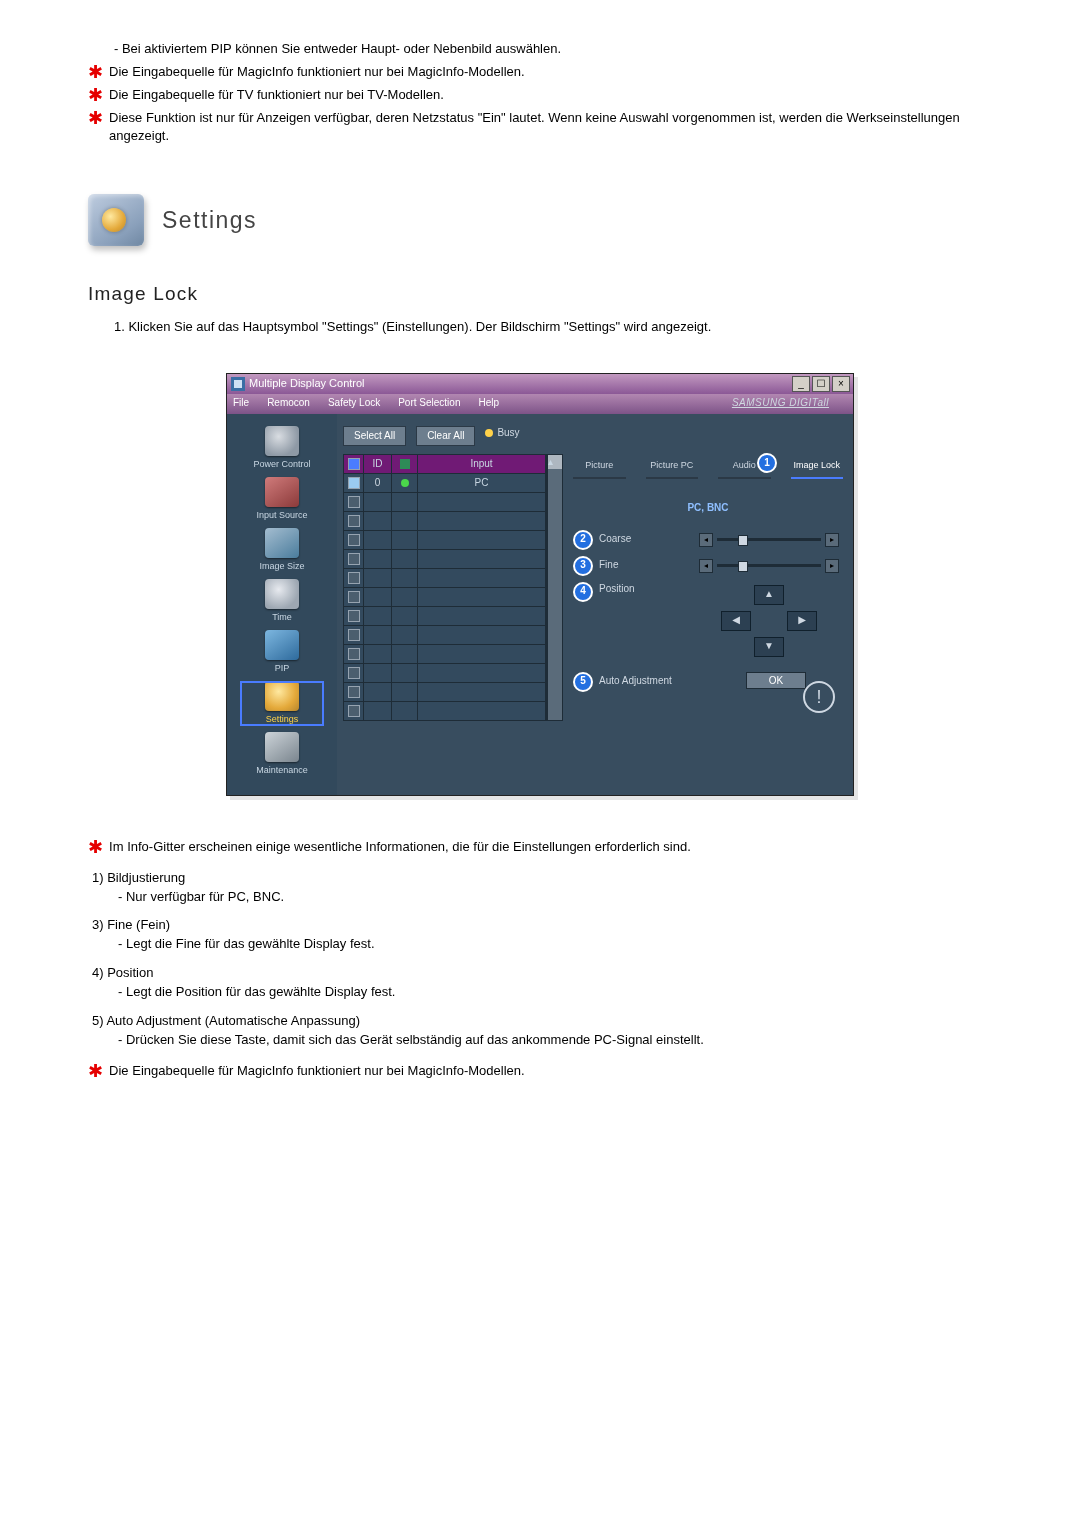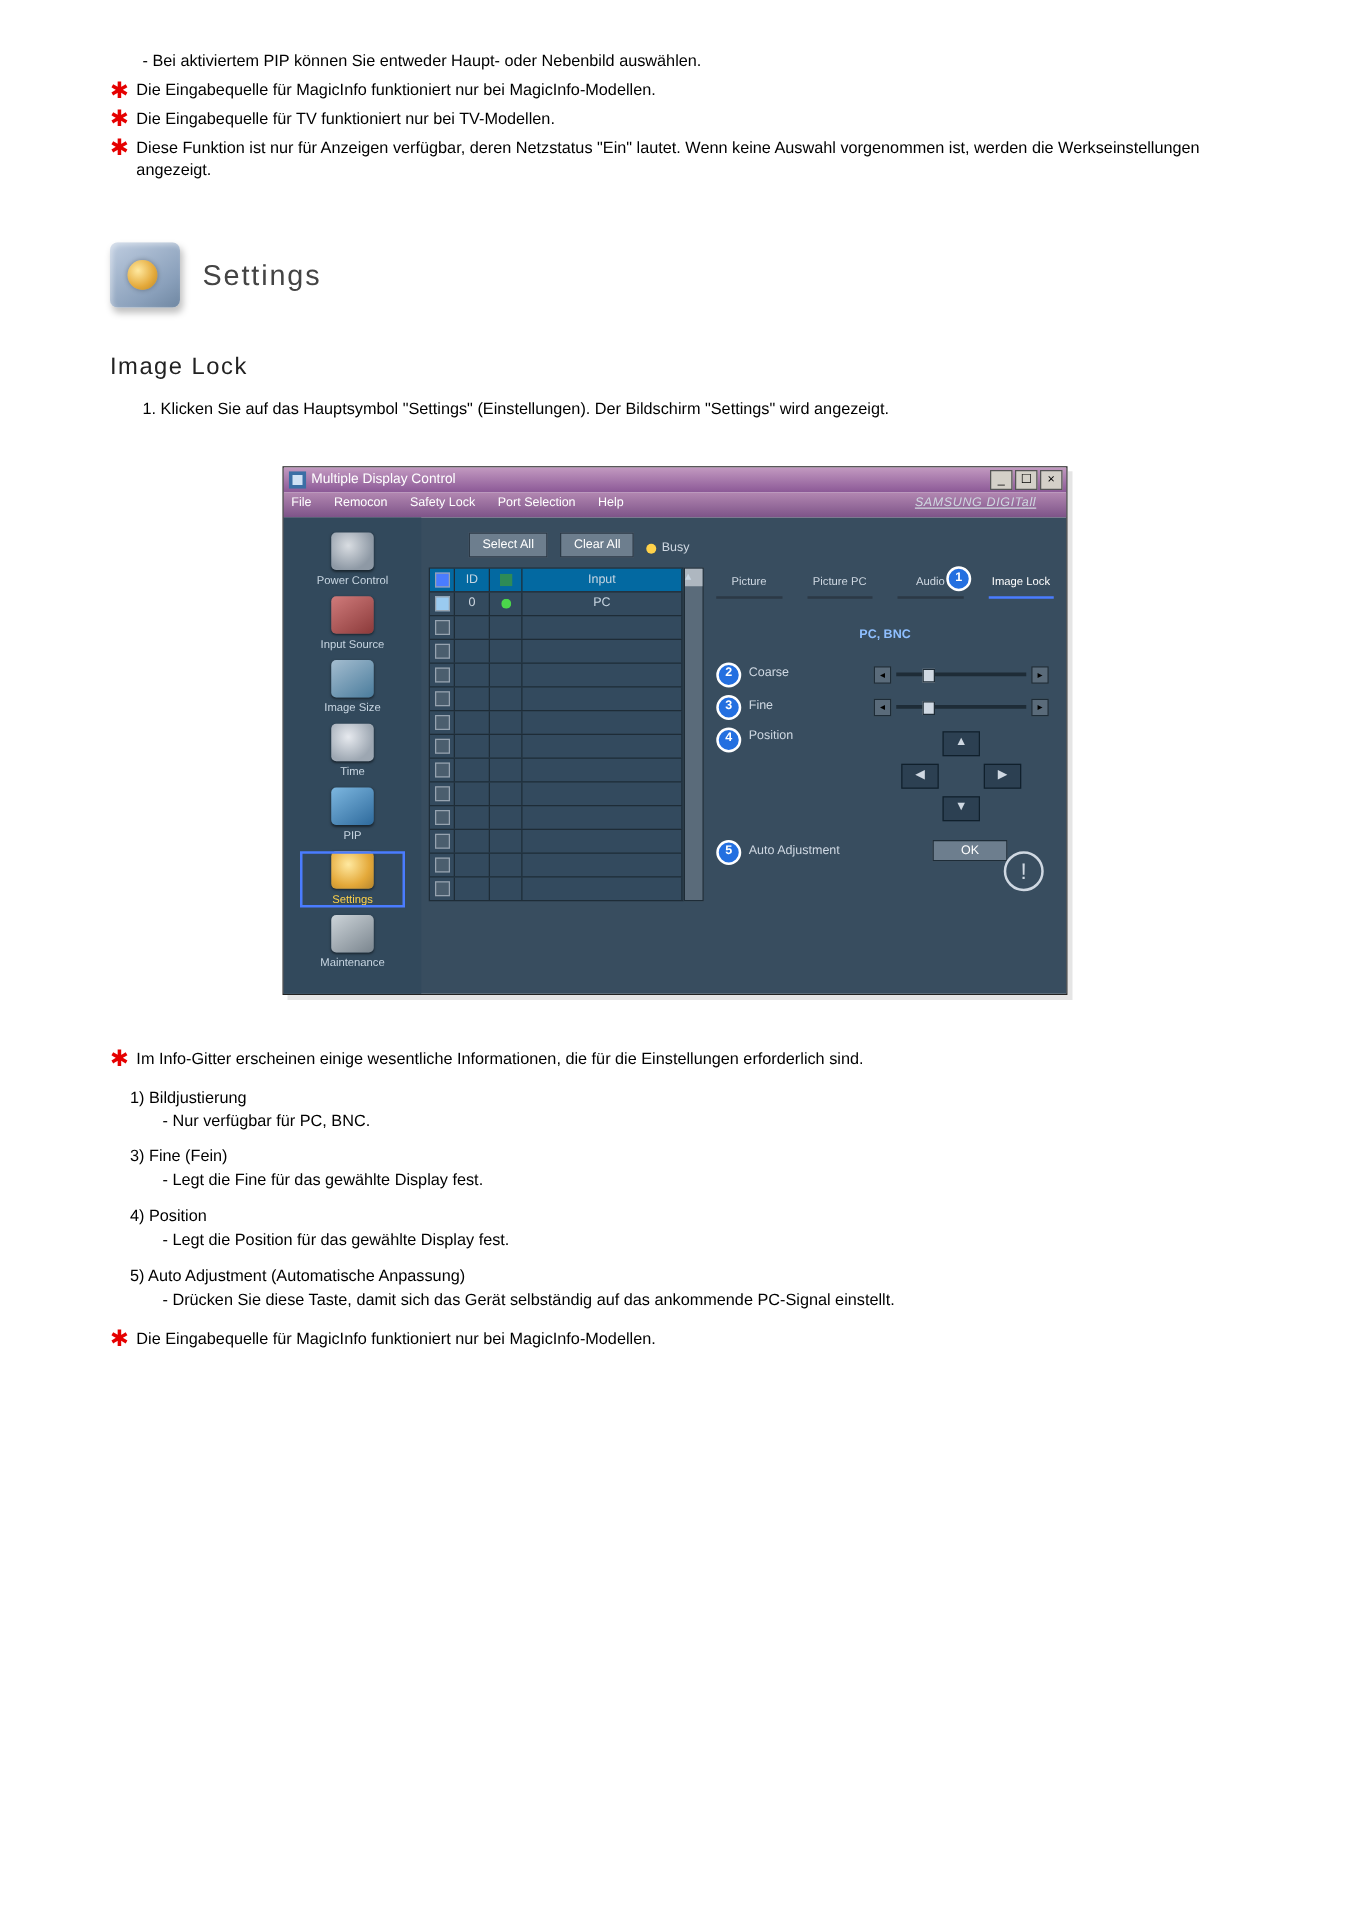--- a/index.html
+++ b/index.html
@@ -86,27 +86,27 @@
     color:#c8d6e2;
   }
   
   .mdc-side{width:110px;padding:12px 0;background:#32495c;display:flex;flex-direction:column;align-items:center;}
   .side-item{width:84px;text-align:center;margin-bottom:6px;font-size:9px;}
   .side-ico{width:34px;height:30px;margin:0 auto 2px;border-radius:4px;background:radial-gradient(circle at 40% 35%,#d9dde2,#8e99a5 70%);box-shadow:0 1px 2px rgba(0,0,0,.5);}
   .side-item.sel{outline:2px solid #4a7cff;outline-offset:-2px;}
   .side-item.sel .lbl{color:#ffd24a;}
   
   .mdc-main{flex:1;padding:12px 10px 10px 6px;}
-  .toolbar{display:flex;align-items:flex-end;margin-bottom:8px;margin-left:32px;}
+  .toolbar{display:flex;align-items:flex-start;margin-bottom:8px;}
   .tbtn{background:#6d7e8e;border:1px solid #2b3946;color:#fff;padding:2px 10px;margin-right:10px;font-size:10px;}
   .busy{display:flex;align-items:center;color:#cfd8e2;}
   .busy .dot{width:8px;height:8px;border-radius:50%;background:#ffd24a;margin-right:4px;}
   .grid-wrap{display:flex;}
   .grid{border:1px solid #1e2c37;}
-  .grid-head{display:flex;background:#0369a1;}
+  .grid-head{display:flex;background:#701a75;}
   .gc{box-sizing:border-box;border-right:1px solid #1e2c37;height:18px;display:flex;align-items:center;justify-content:center;}
   .gc.chk{width:20px;}
   .gc.id{width:28px;}
   .gc.st{width:26px;}
   .gc.inp{width:128px;}
   .grid-row{display:flex;border-top:1px solid #1e2c37;background:#334a5e;}
   .chkbox{width:10px;height:10px;border:1px solid #96a3b0;background:#4b5e6e;}
   .grid-row .gc.id{color:#cfd8e2;}
   .scroll{width:14px;background:#5a6b7a;border:1px solid #1e2c37;display:flex;flex-direction:column;}
   .scroll .thumb{background:#aeb7c0;}
@@ -122,21 +122,21 @@
   .sbtn{width:12px;height:12px;border:1px solid #1e2c37;background:#5a6b7a;color:#000;font-size:8px;display:flex;align-items:center;justify-content:center;margin:0 4px;}
   .strack{flex:1;height:3px;background:#1e2c37;position:relative;}
   .strack .sthumb{position:absolute;left:20%;top:-3px;width:8px;height:9px;background:#cfd8e2;border:1px solid #1e2c37;}
   .pos-pad{flex:1;display:flex;flex-direction:column;align-items:center;}
   .pos-pad .hrow{display:flex;align-items:center;margin:3px 0;}
   .pos-btn{width:28px;height:18px;border:1px solid #10202c;background:#2c4052;margin:0 4px;display:flex;align-items:center;justify-content:center;color:#cfd8e2;}
   .okbtn{padding:2px 22px;border:1px solid #1e2c37;background:#6d7e8e;color:#fff;}
   .info-ico{position:absolute;right:8px;bottom:8px;width:28px;height:28px;border-radius:50%;border:2px solid #cfd8e2;display:flex;align-items:center;justify-content:center;color:#cfd8e2;font-size:18px;}
 
   .num-list{margin:12px 0;}
-  .num-list .item{margin:10px 16px;}
+  .num-list .item{margin:10px 4px;}
 </style>
 </head>
 <body>
 
 <div class="indent1">- Bei aktiviertem PIP können Sie entweder Haupt- oder Nebenbild auswählen.</div>
 <div class="bullet-row">
   <span class="star">✱</span>
   <span>Die Eingabequelle für MagicInfo funktioniert nur bei MagicInfo-Modellen.</span>
 </div>
 <div class="bullet-row">

